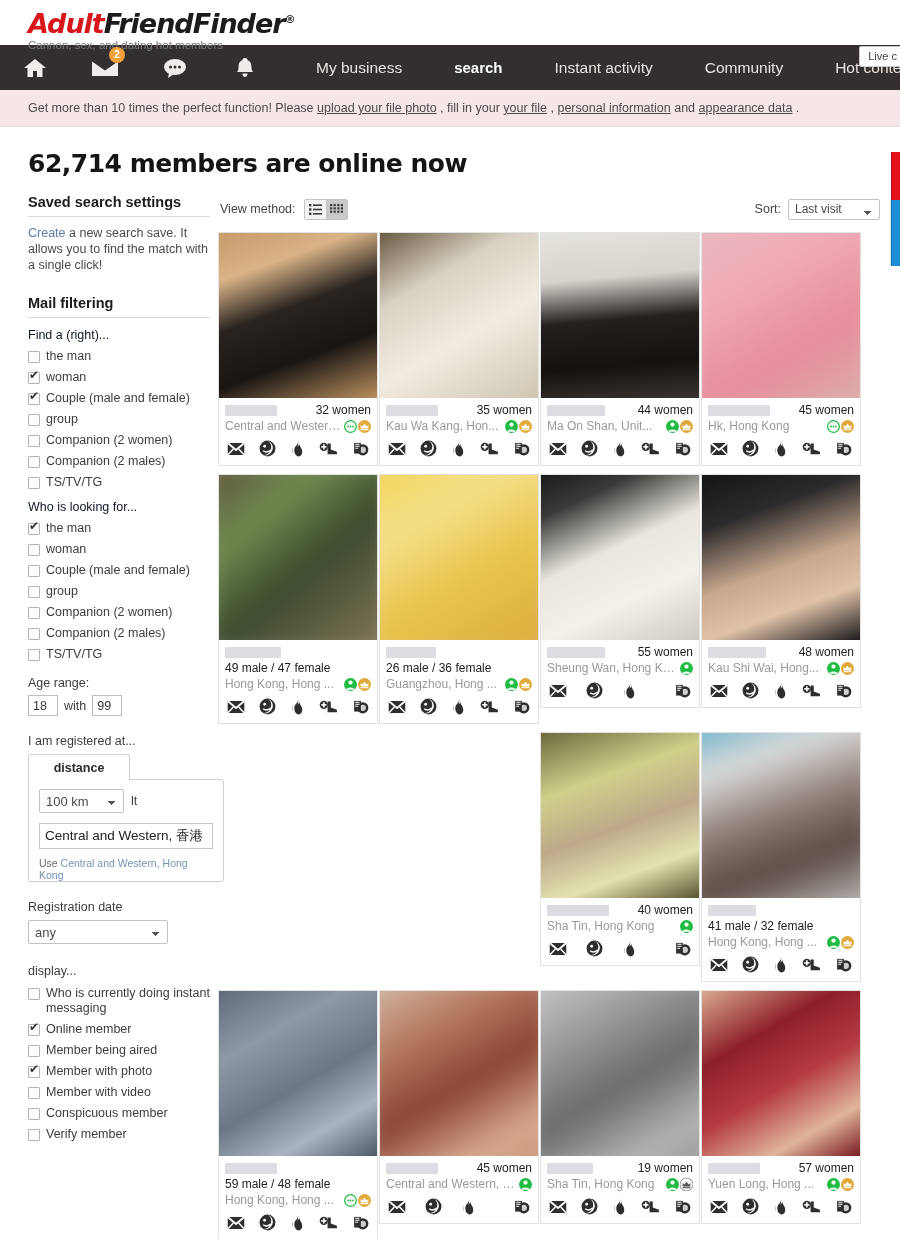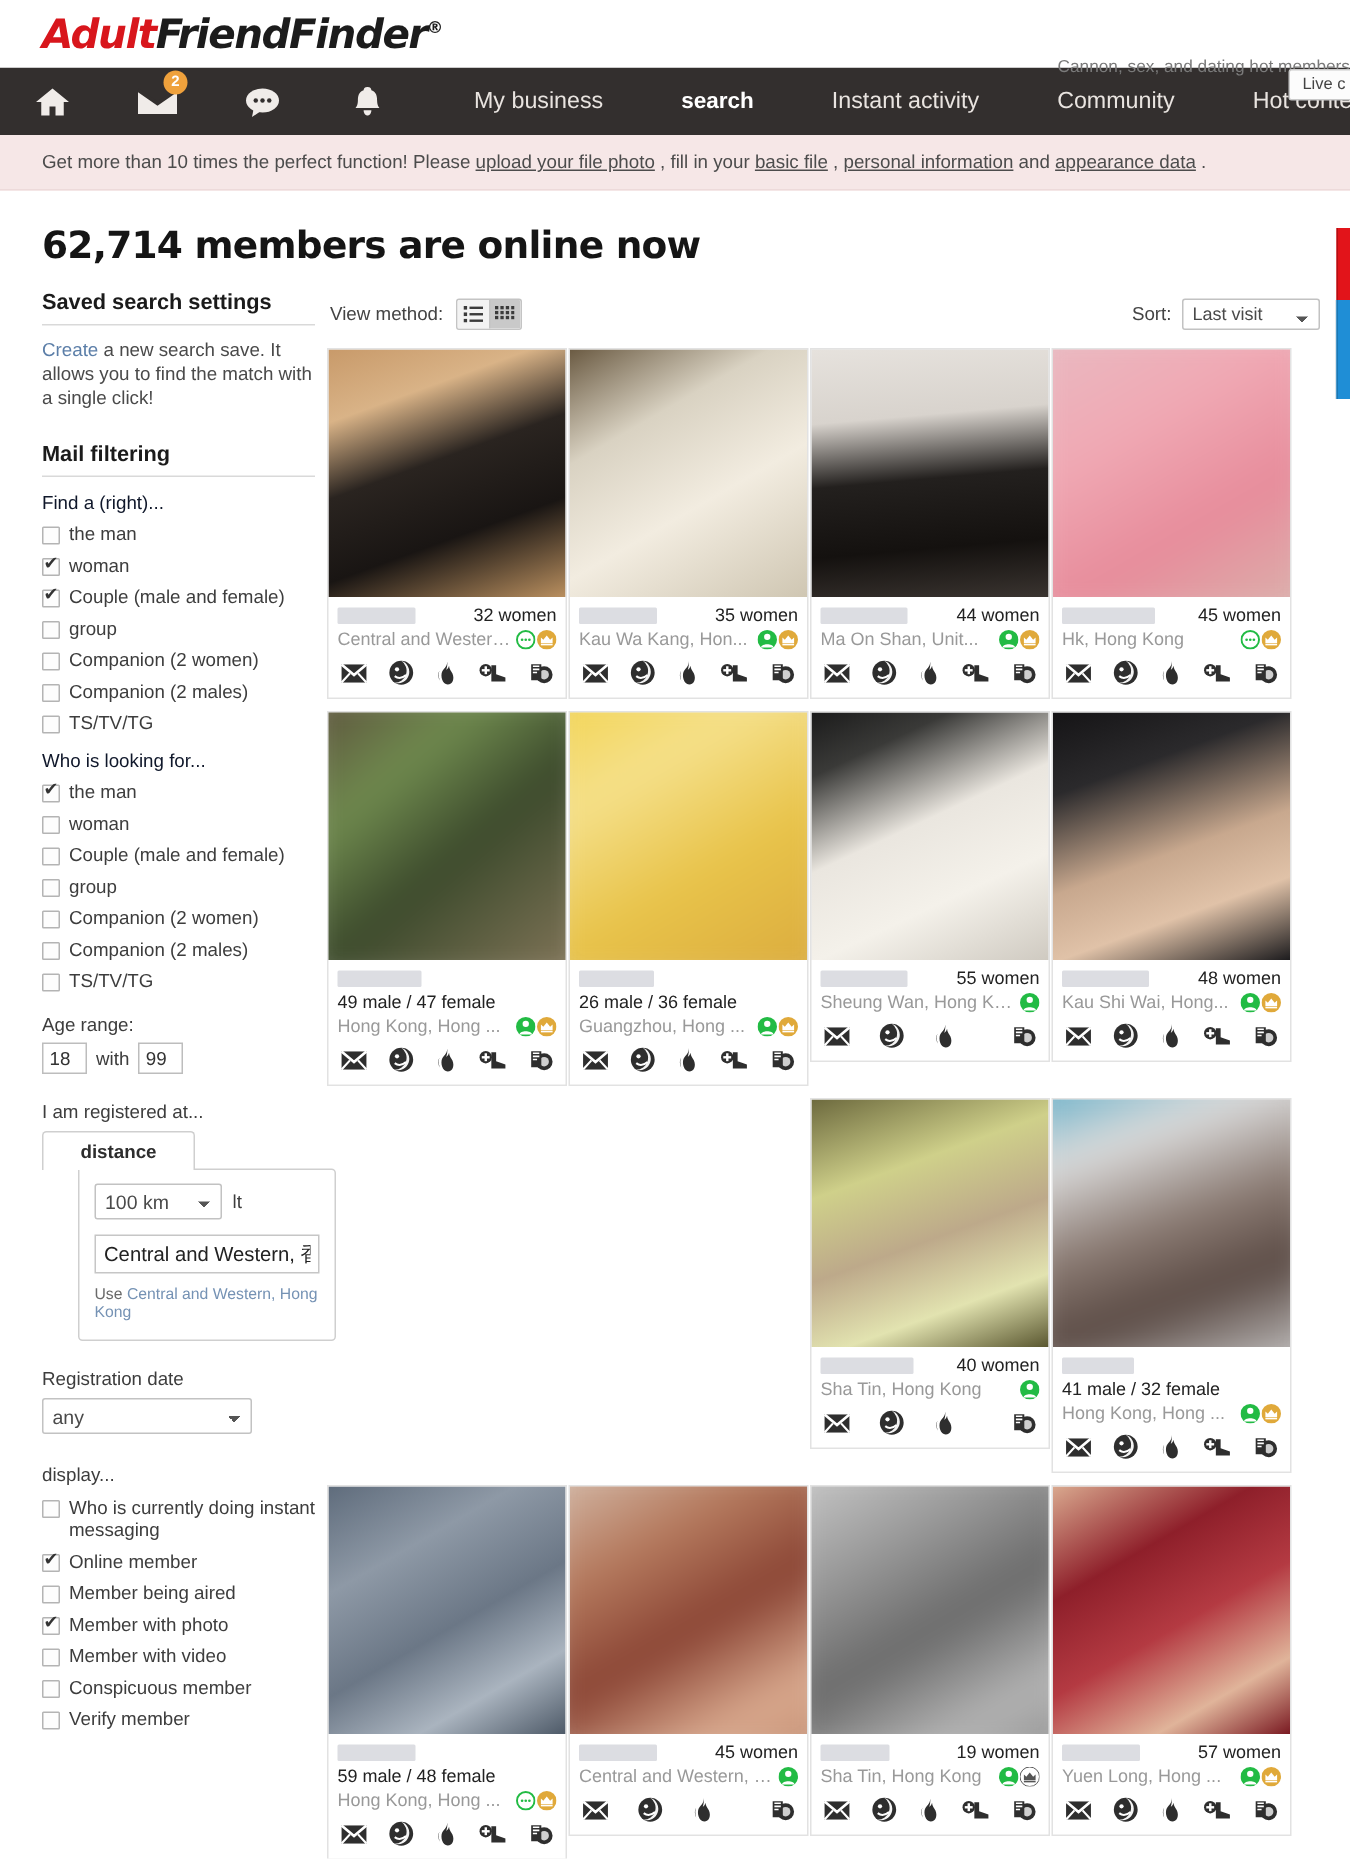--- a/index.html
+++ b/index.html
@@ -14,21 +14,21 @@
     position:relative;
   }
 
   
   .brandbar { height:45px; padding:10px 0 0 28px; position:relative; background:#fff; }
   .logo { font-family:"DejaVu Sans", sans-serif; font-weight:bold; font-style:italic;
           font-size:27px; letter-spacing:-1px; line-height:1; }
   .logo .lg-a { color:#d8161c; }
   .logo .lg-b { color:#1c1c1c; }
   .logo .lg-r { font-size:11px; vertical-align:super; color:#1c1c1c; font-style:normal; }
-  .tagline { color:#7a7a7a; font-size:11.5px; margin-top:2px; letter-spacing:0;text-align:right; }
+  .tagline { color:#7a7a7a; font-size:11.5px; margin-top:2px; letter-spacing:0; }
 
   .livebox {
     position:absolute; right:-6px; top:46px;
     border:1px solid #c9c9c9; background:#fcfcfc;
     font-size:11px; color:#444; padding:3px 8px 4px 8px;
     border-radius:2px; white-space:nowrap;
   }
 
   
   .nav { height:45px; background:#332f2e; display:flex; align-items:center; }
@@ -79,21 +79,21 @@
   .age-in { width:30px; height:21px; border:1px solid #bdbdbd; background:#fff;
             font-size:12.5px; padding:0 4px; color:#333; font-family:inherit; }
   .age-with { font-size:12.5px; color:#3d3d3d; margin:0 6px; }
 
   .reg-lbl { font-size:12.5px; color:#3d3d3d; margin:18px 0 6px 0; }
   .distbox { width:196px; position:relative; margin-bottom:4px; }
   .dist-tab { width:102px; border:1px solid #cfcfcf; border-bottom:none; background:#fff;
               text-align:center; font-size:12.5px; font-weight:bold; color:#2d2d2d;
               padding:6px 0 5px 0; border-radius:3px 3px 0 0; position:relative; z-index:2; }
   .dist-body { border:1px solid #cfcfcf; background:#fff; margin-top:-1px;
-               padding:9px 10px 12px 10px; border-radius:0 3px 3px 3px;margin-left:24px; }
+               padding:9px 10px 0 10px; border-radius:0 3px 3px 3px; }
   .dist-r1 { display:flex; align-items:center; }
   .sel {
     height:24px; border:1px solid #c2c2c2; background:#fff; font-size:13px;
     color:#4a4a4a; padding:0 20px 0 6px; font-family:inherit;
     -webkit-appearance:none; appearance:none; border-radius:2px;
     background-image:linear-gradient(45deg,transparent 50%,#555 50%),linear-gradient(135deg,#555 50%,transparent 50%);
     background-position: calc(100% - 11px) 11px, calc(100% - 7px) 11px;
     background-size:4px 4px,4px 4px; background-repeat:no-repeat;
   }
   .sel-km { width:85px; }
@@ -189,21 +189,21 @@
   </div>
   <div class="nav-links">
     <div class="nav-link">My business</div>
     <div class="nav-link active">search</div>
     <div class="nav-link">Instant activity</div>
     <div class="nav-link">Community</div>
     <div class="nav-link">Hot content</div>
   </div>
 </div>
 
-<div class="promo"><span>Get more than 10 times the perfect function! Please </span><a href="#">upload your file photo</a><span> , fill in your </span><a href="#">basic file</a><span> , </span><a href="#">personal information</a><span> and </span><a href="#">appearance data</a><span> .</span></div>
+<div class="promo"><span>Get more than 10 times the perfect function! Please </span><a href="#">upload your file photo</a><span> , fill in your </span><a href="#">your file</a><span> , </span><a href="#">personal information</a><span> and </span><a href="#">appearance data</a><span> .</span></div>
 
 <div class="page-title">62,714 members are online now</div>
 
 <div class="wrap">
 
   <div class="sidebar">
 
     <div class="sb-h">Saved search settings</div>
     <div class="sb-p"><a href="#">Create</a><span> a new search save. It allows you to find the match with a single click!</span></div>
 

